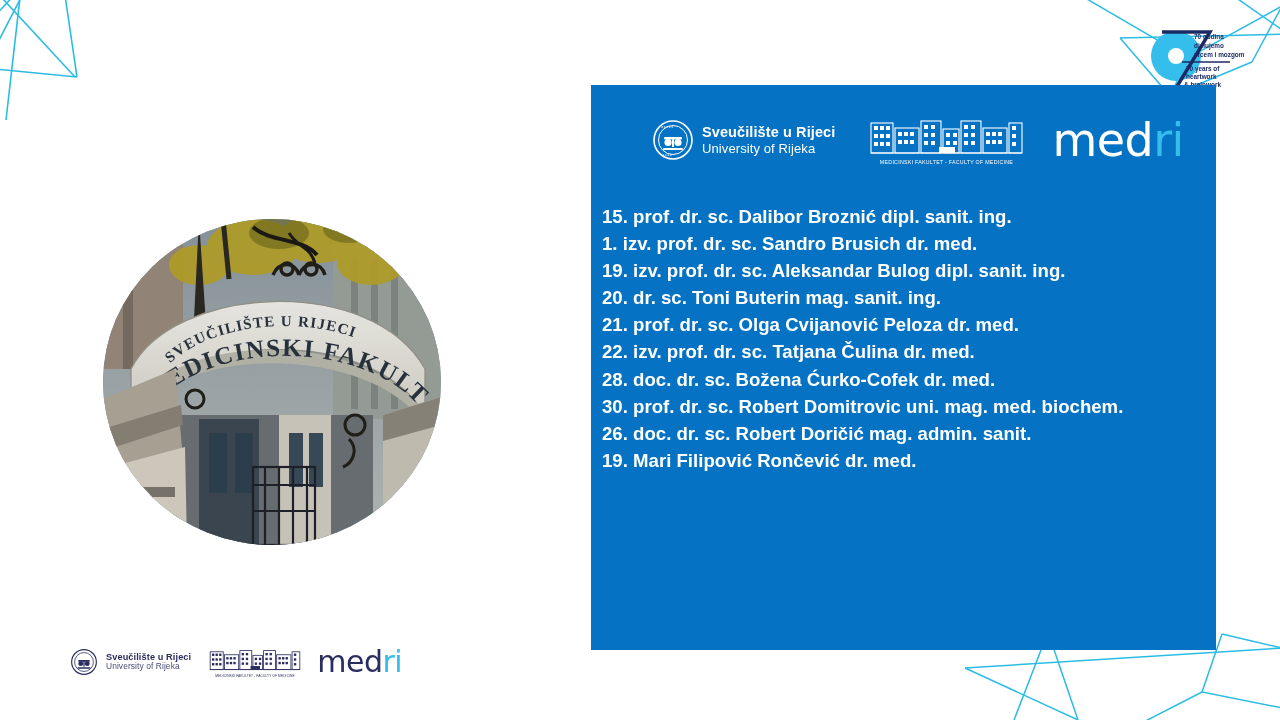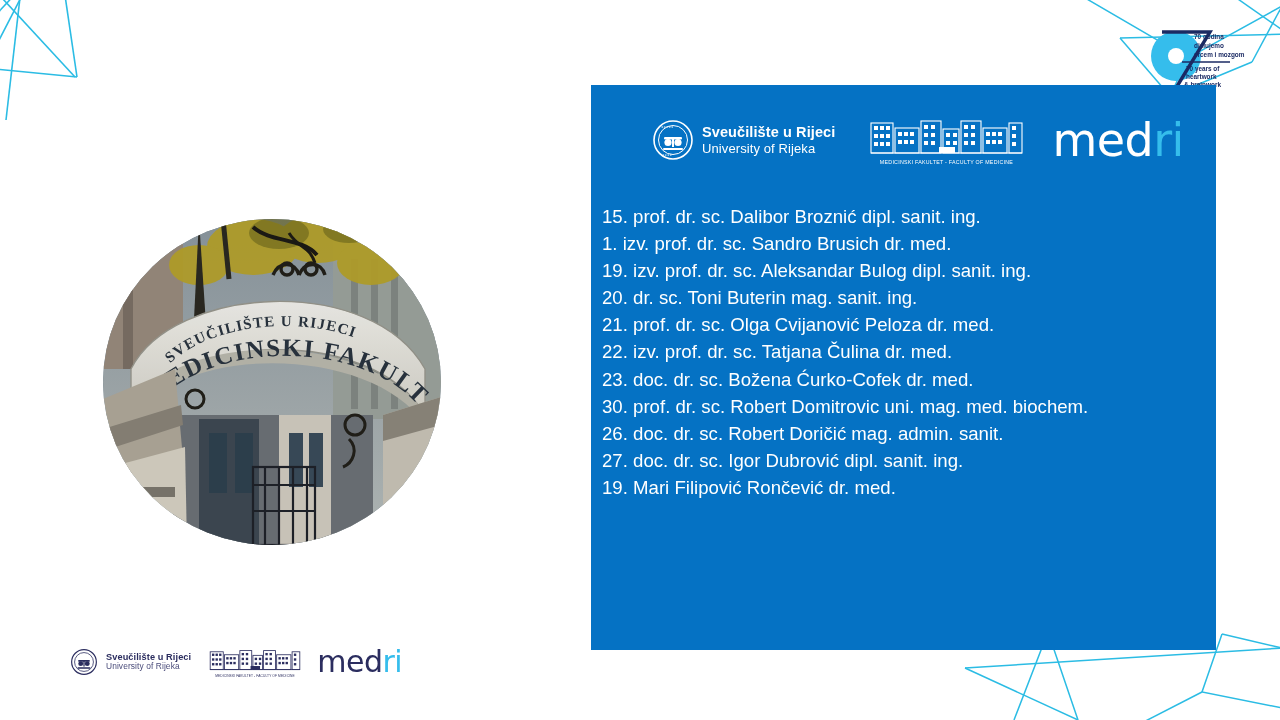--- a/index.html
+++ b/index.html
@@ -132,20 +132,21 @@
     padding: 0;
     list-style: none;
   }
   .people-list li {
     color: #ffffff;
     font-size: 18.6px;
     line-height: 27.1px;
     letter-spacing: 0.01px;
     white-space: nowrap;
     font-family: "Liberation Sans", sans-serif;
+    font-weight: bold;
   }
 
   
   .footer-logos {
     position: absolute;
     left: 71px;
     top: 643px;
     display: flex;
     align-items: center;
     height: 38px;
@@ -399,24 +400,23 @@
       </div>
     </div>
 
     <ul class="people-list">
       <li>15.  prof. dr. sc.  Dalibor Broznić dipl. sanit. ing.</li>
       <li>1. izv. prof. dr. sc. Sandro Brusich dr. med.</li>
       <li>19. izv. prof. dr. sc.  Aleksandar Bulog dipl. sanit. ing.</li>
       <li>20. dr. sc. Toni Buterin mag. sanit. ing.</li>
       <li>21. prof. dr. sc. Olga  Cvijanović Peloza  dr. med.</li>
       <li>22. izv. prof. dr. sc. Tatjana Čulina dr. med.</li>
-      <li>23. doc. dr. sc.  Božena Ćurko-Cofek dr. med.</li>
+      <li>28. doc. dr. sc.  Božena Ćurko-Cofek dr. med.</li>
       <li>30. prof. dr. sc. Robert Domitrovic uni. mag. med. biochem.</li>
       <li>26. doc. dr. sc.  Robert Doričić mag. admin. sanit.</li>
-      <li>27. doc. dr. sc.  Igor Dubrović dipl. sanit. ing.</li>
       <li>19. Mari  Filipović Rončević  dr. med.</li>
     </ul>
   </div>
 
   <div class="footer-logos">
     <div class="uni-lockup">
       <svg class="uni-seal" viewBox="0 0 40 40" xmlns="http://www.w3.org/2000/svg">
         <circle cx="20" cy="20" r="19" fill="none" stroke="#2b2d5f" stroke-width="1.8"></circle>
         <circle cx="20" cy="20" r="14.5" fill="none" stroke="#2b2d5f" stroke-width="1.2"></circle>
         <g fill="#2b2d5f">

